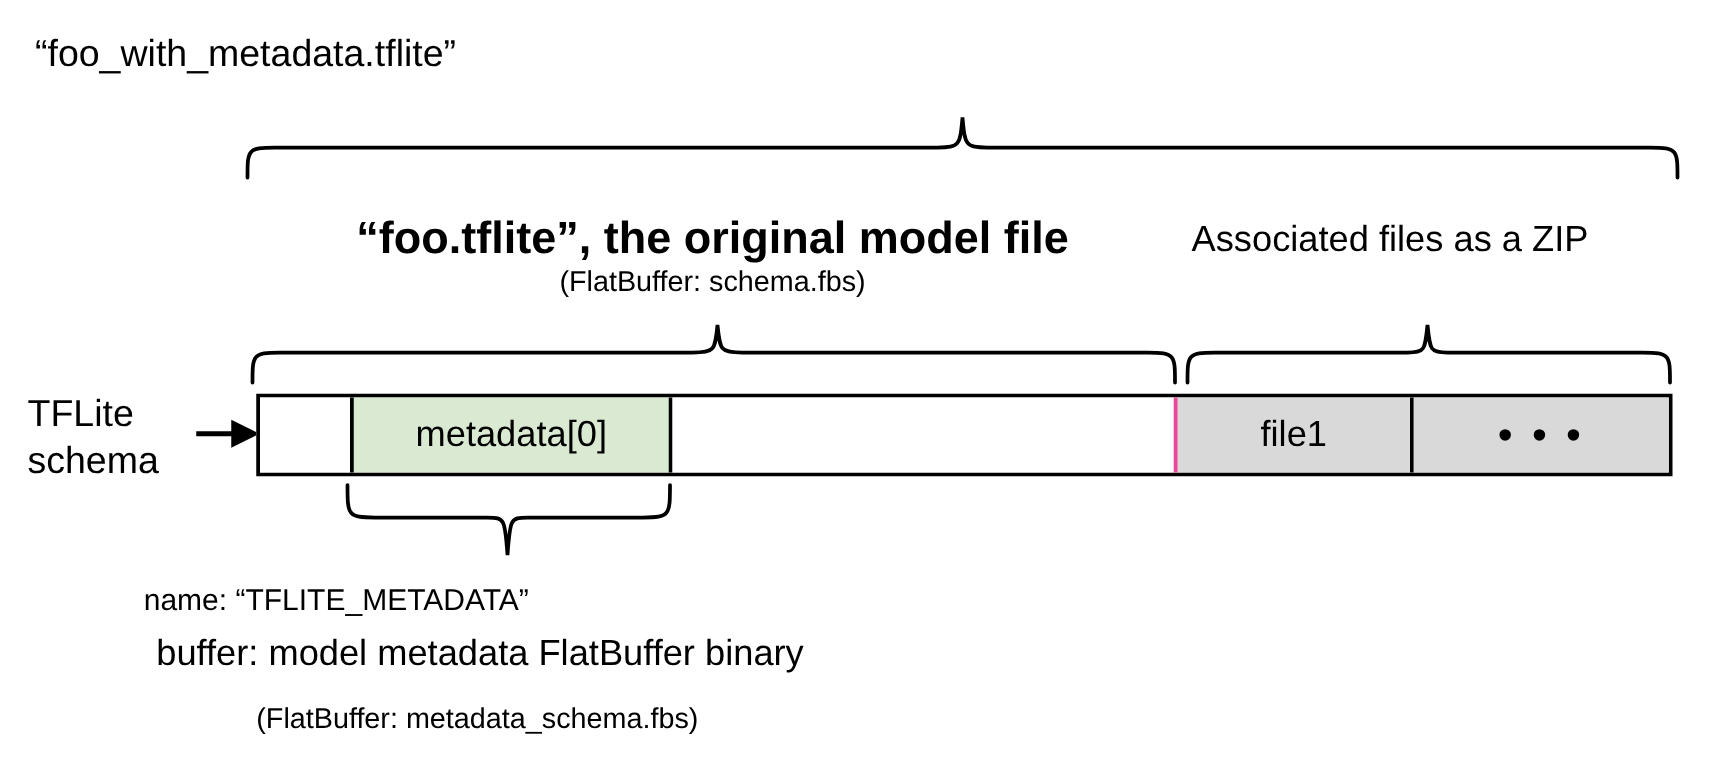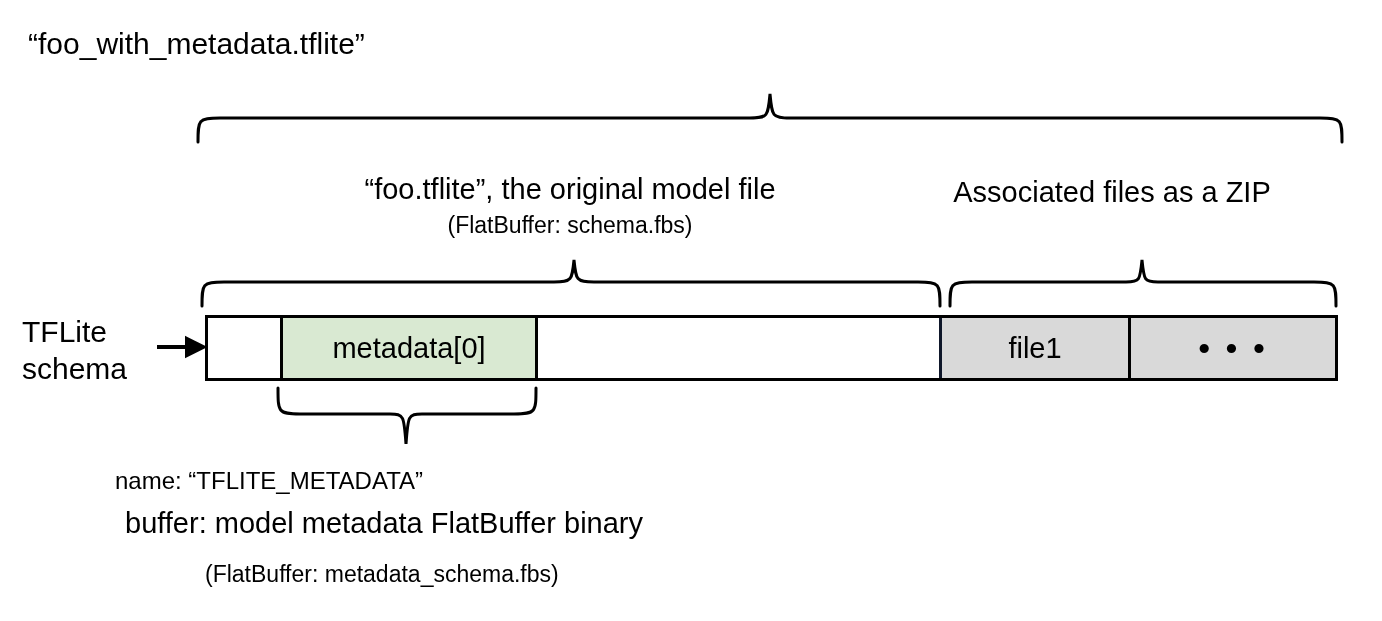--- a/index.html
+++ b/index.html
@@ -29,23 +29,24 @@
     font-size: 30px;
     line-height: 36px;
     white-space: nowrap;
     margin-left: 28px;
   }
   .label-model-file {
     left: 200px;
     top: 172px;
     width: 740px;
     text-align: center;
-    font-size: 29px;
+    font-size: 36px;
     line-height: 35px;
     white-space: nowrap;
+    font-weight: bold;
   }
   .label-model-file-sub {
     left: 200px;
     top: 211px;
     width: 740px;
     text-align: center;
     font-size: 23px;
     line-height: 28px;
     white-space: nowrap;
   }
@@ -92,21 +93,21 @@
     align-items: center;
     justify-content: center;
     font-size: 29px;
     line-height: 34px;
     white-space: nowrap;
     height: 100%;
   }
   .cell-pad      { width: 72px;  background: #ffffff; }
   .cell-metadata { width: 258px; background: #d9e9d2; border-left: 3px solid #000; border-right: 3px solid #000; }
   .cell-blank    { width: 401px; background: #ffffff; }
-  .cell-file1    { width: 192px; background: #d9d9d9; border-left: 3px solid #0f172a; border-right: 3px solid #000; }
+  .cell-file1    { width: 192px; background: #d9d9d9; border-left: 3px solid #ec4899; border-right: 3px solid #000; }
   .cell-more     { width: 204px; background: #d9d9d9; font-size: 34px; letter-spacing: 3px; }
 
   
   .desc-line1 {
     left: 115px;
     top: 463px;
     font-size: 24px;
     line-height: 36px;
     white-space: nowrap;
   }

